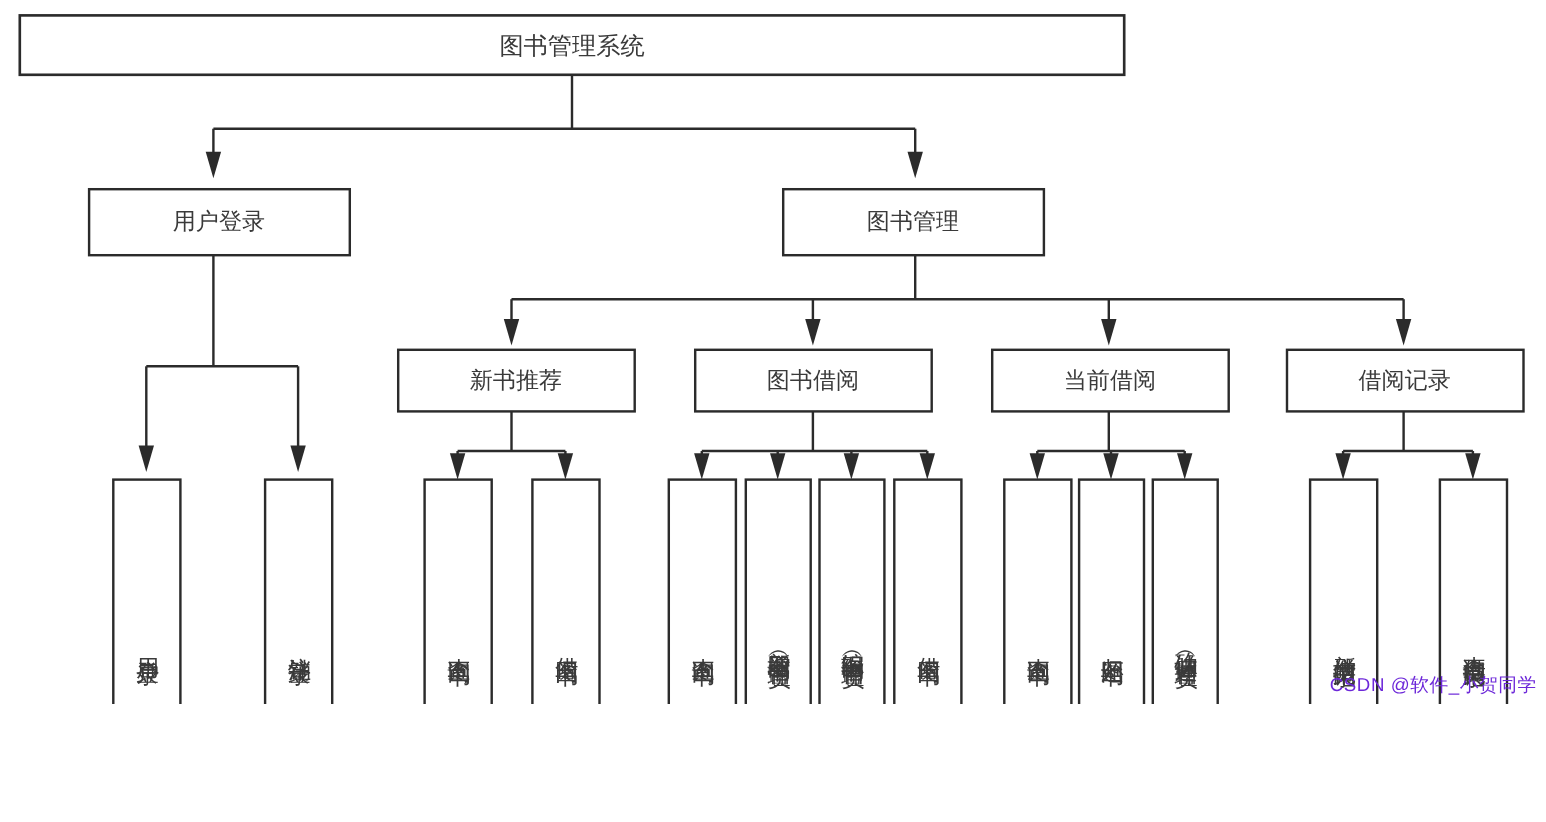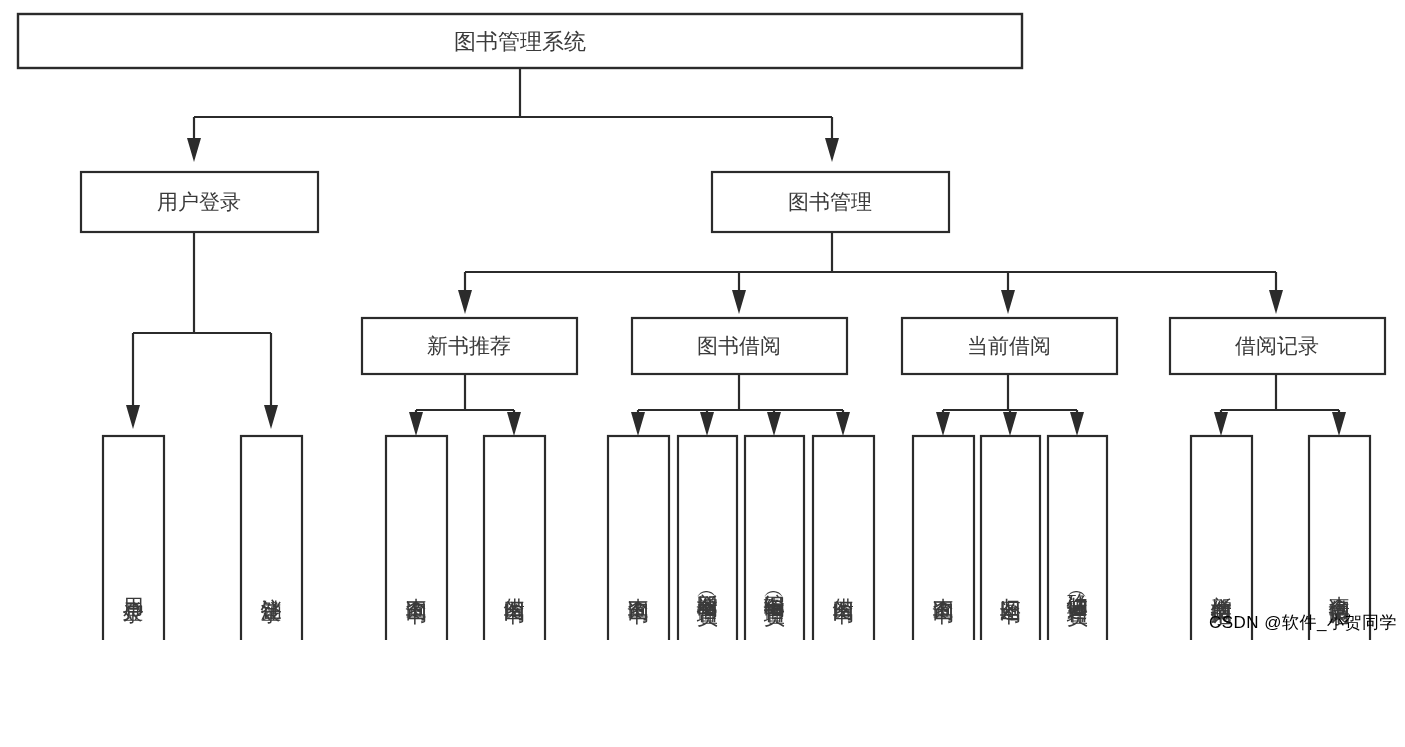--- a/index.html
+++ b/index.html
@@ -69,21 +69,21 @@
     letter-spacing: 2px;
     color: #3a3a3a;
     white-space: nowrap;
   }
   .watermark {
     position: absolute;
     right: 8px;
     bottom: 6px;
     font-family: "Liberation Sans", "DejaVu Sans", sans-serif;
     font-size: 17px;
-    color: #000000;
+    color: #6d28d9;
     letter-spacing: 0.5px;
     white-space: nowrap;
   }
 </style>
 </head>
 <body>
 
 <div id="diagram-root">
 
   <svg class="diagram-canvas" viewBox="0 0 1405 747" xmlns="http://www.w3.org/2000/svg">

